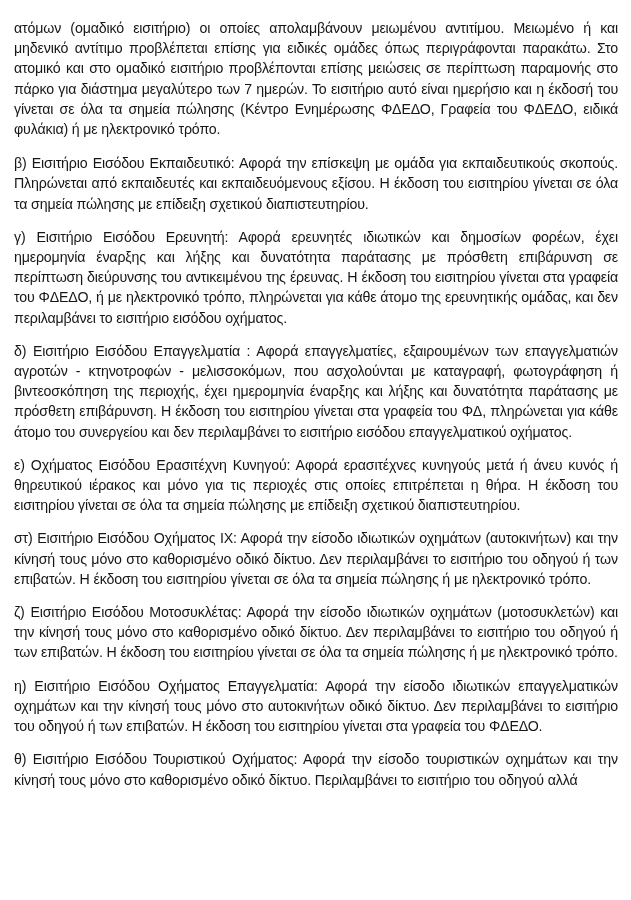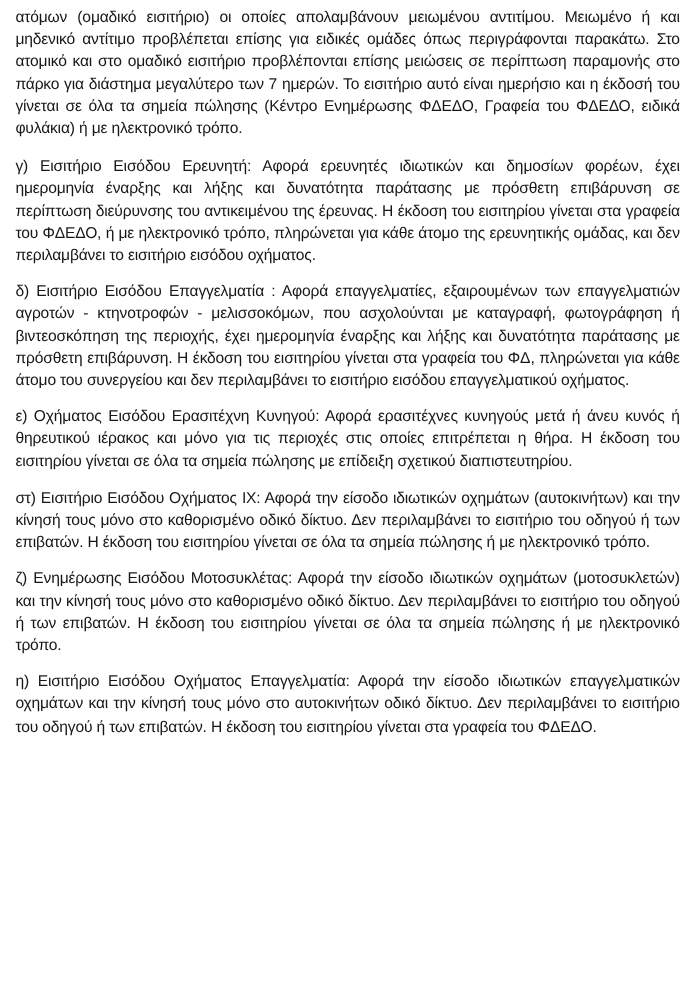--- a/index.html
+++ b/index.html
@@ -9,30 +9,32 @@
     width: 631px; height: 900px;
     box-sizing: border-box;
     padding: 6px 13px 0 14px;
     font-family: "Liberation Sans", sans-serif;
     font-size: 14.2px;
     line-height: 20.2px;
     color: #161616;
     letter-spacing: -0.15px;
   }
   .para {
-    margin: 0 0 13px 0;
+    margin: 12px 0 13px 0;
     text-align: justify;
     text-align-last: left;
   }
   .para.first { margin-bottom: 14px; }
 </style>
 </head>
 <body>
 
 <div class="page">
   <p class="para first">ατόμων (ομαδικό εισιτήριο) οι οποίες απολαμβάνουν μειωμένου αντιτίμου. Μειωμένο ή και μηδενικό αντίτιμο προβλέπεται επίσης για ειδικές ομάδες όπως περιγράφονται παρακάτω. Στο ατομικό και στο ομαδικό εισιτήριο προβλέπονται επίσης μειώσεις σε περίπτωση παραμονής στο πάρκο για διάστημα μεγαλύτερο των 7 ημερών. Το εισιτήριο αυτό είναι ημερήσιο και η έκδοσή του γίνεται σε όλα τα σημεία πώλησης (Κέντρο Ενημέρωσης ΦΔΕΔΟ, Γραφεία του ΦΔΕΔΟ, ειδικά φυλάκια) ή με ηλεκτρονικό τρόπο.</p>
+  <p class="para">β) Εισιτήριο Εισόδου Εκπαιδευτικό: Αφορά την επίσκεψη με ομάδα για εκπαιδευτικούς σκοπούς. Πληρώνεται από εκπαιδευτές και εκπαιδευόμενους εξίσου. Η έκδοση του εισιτηρίου γίνεται σε όλα τα σημεία πώλησης με επίδειξη σχετικού διαπιστευτηρίου.</p>
   <p class="para">γ) Εισιτήριο Εισόδου Ερευνητή: Αφορά ερευνητές ιδιωτικών και δημοσίων φορέων, έχει ημερομηνία έναρξης και λήξης και δυνατότητα παράτασης με πρόσθετη επιβάρυνση σε περίπτωση διεύρυνσης του αντικειμένου της έρευνας. Η έκδοση του εισιτηρίου γίνεται στα γραφεία του ΦΔΕΔΟ, ή με ηλεκτρονικό τρόπο, πληρώνεται για κάθε άτομο της ερευνητικής ομάδας, και δεν περιλαμβάνει το εισιτήριο εισόδου οχήματος.</p>
   <p class="para">δ) Εισιτήριο Εισόδου Επαγγελματία : Αφορά επαγγελματίες, εξαιρουμένων των επαγγελματιών αγροτών - κτηνοτροφών - μελισσοκόμων, που ασχολούνται με καταγραφή, φωτογράφηση ή βιντεοσκόπηση της περιοχής, έχει ημερομηνία έναρξης και λήξης και δυνατότητα παράτασης με πρόσθετη επιβάρυνση. Η έκδοση του εισιτηρίου γίνεται στα γραφεία του ΦΔ, πληρώνεται για κάθε άτομο του συνεργείου και δεν περιλαμβάνει το εισιτήριο εισόδου επαγγελματικού οχήματος.</p>
   <p class="para">ε) Οχήματος Εισόδου Ερασιτέχνη Κυνηγού: Αφορά ερασιτέχνες κυνηγούς μετά ή άνευ κυνός ή θηρευτικού ιέρακος και μόνο για τις περιοχές στις οποίες επιτρέπεται η θήρα. Η έκδοση του εισιτηρίου γίνεται σε όλα τα σημεία πώλησης με επίδειξη σχετικού διαπιστευτηρίου.</p>
   <p class="para">στ) Εισιτήριο Εισόδου Οχήματος ΙΧ: Αφορά την είσοδο ιδιωτικών οχημάτων (αυτοκινήτων) και την κίνησή τους μόνο στο καθορισμένο οδικό δίκτυο. Δεν περιλαμβάνει το εισιτήριο του οδηγού ή των επιβατών. Η έκδοση του εισιτηρίου γίνεται σε όλα τα σημεία πώλησης ή με ηλεκτρονικό τρόπο.</p>
-  <p class="para">ζ) Ενημέρωσης Εισόδου Μοτοσυκλέτας: Αφορά την είσοδο ιδιωτικών οχημάτων (μοτοσυκλετών) και την κίνησή τους μόνο στο καθορισμένο οδικό δίκτυο. Δεν περιλαμβάνει το εισιτήριο του οδηγού ή των επιβατών. Η έκδοση του εισιτηρίου γίνεται σε όλα τα σημεία πώλησης ή με ηλεκτρονικό τρόπο.</p>
+  <p class="para">ζ) Εισιτήριο Εισόδου Μοτοσυκλέτας: Αφορά την είσοδο ιδιωτικών οχημάτων (μοτοσυκλετών) και την κίνησή τους μόνο στο καθορισμένο οδικό δίκτυο. Δεν περιλαμβάνει το εισιτήριο του οδηγού ή των επιβατών. Η έκδοση του εισιτηρίου γίνεται σε όλα τα σημεία πώλησης ή με ηλεκτρονικό τρόπο.</p>
   <p class="para">η) Εισιτήριο Εισόδου Οχήματος Επαγγελματία: Αφορά την είσοδο ιδιωτικών επαγγελματικών οχημάτων και την κίνησή τους μόνο στο αυτοκινήτων οδικό δίκτυο. Δεν περιλαμβάνει το εισιτήριο του οδηγού ή των επιβατών. Η έκδοση του εισιτηρίου γίνεται στα γραφεία του ΦΔΕΔΟ.</p>
+  <p class="para">θ) Εισιτήριο Εισόδου Τουριστικού Οχήματος: Αφορά την είσοδο τουριστικών οχημάτων και την κίνησή τους μόνο στο καθορισμένο οδικό δίκτυο. Περιλαμβάνει το εισιτήριο του οδηγού αλλά</p>
 </div>
 
 </body></html>

